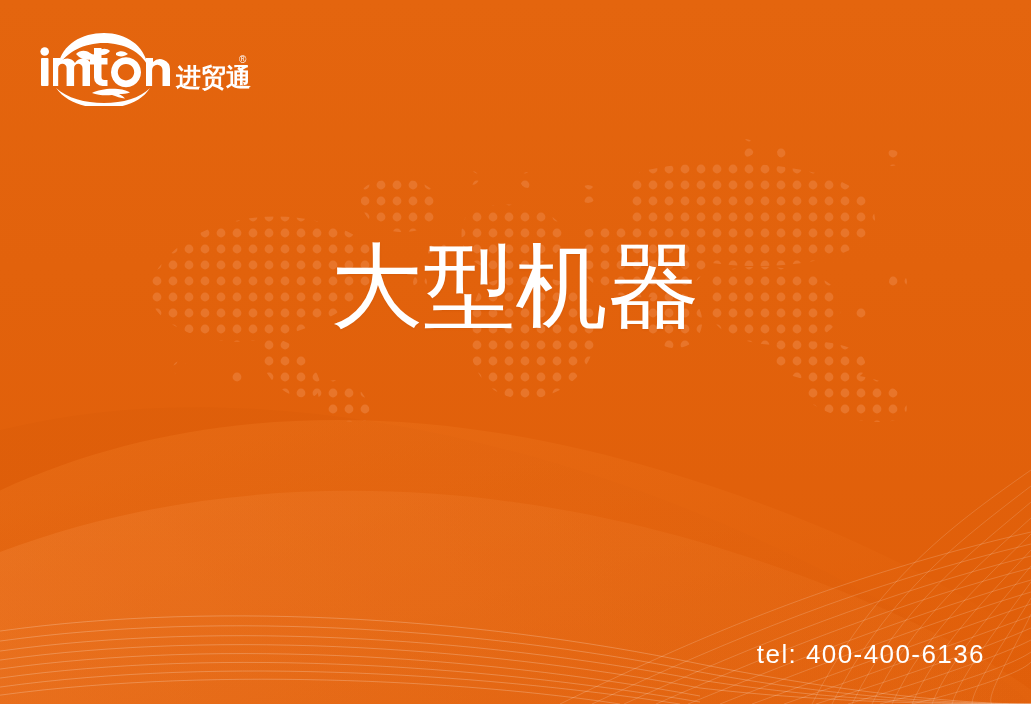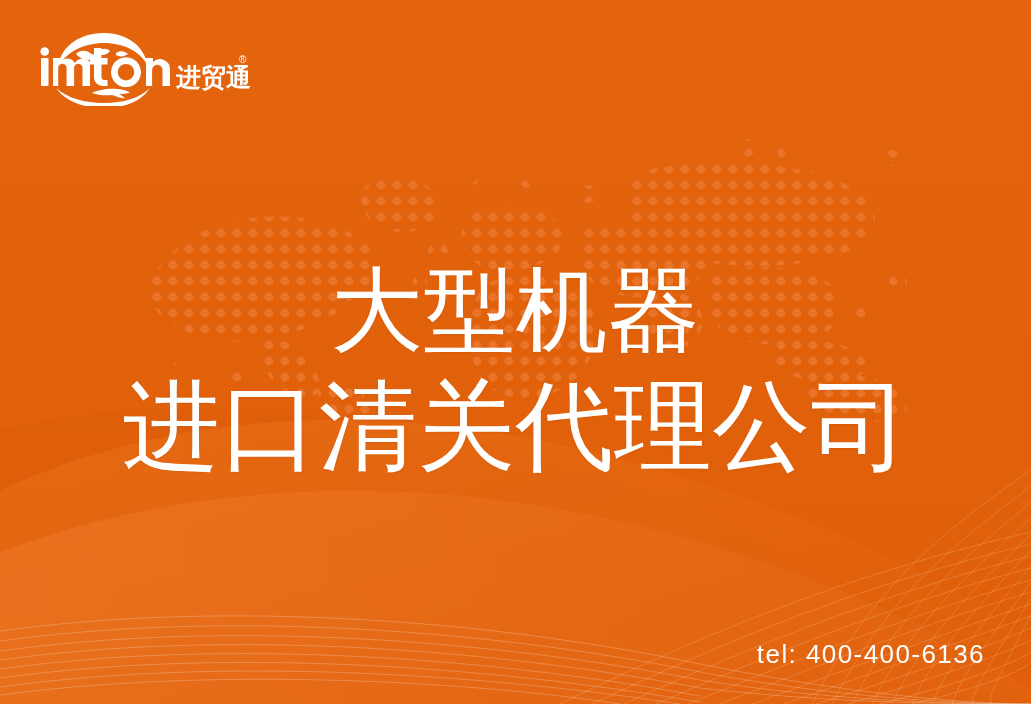--- a/index.html
+++ b/index.html
@@ -63,21 +63,20 @@
     position: absolute;
     left: 0;
     right: 0;
     top: 232px;
     text-align: center;
     color: #ffffff;
     font-weight: 300;
     letter-spacing: 0.02em;
     line-height: 1.18;
     text-shadow: 0 1px 2px rgba(150,60,0,0.13);
-    margin-top: 24px;
   }
   .headline-line-1 {
     display: block;
     font-size: 92px;
   }
   .headline-line-2 {
     display: block;
     font-size: 98px;
     margin-top: 4px;
   }
@@ -276,18 +275,17 @@
                  C104,68 87,73 68,73 C49,73 31,68 20,58 Z" fill="#ffffff"></path>
         <path d="M56,63 C62,60 72,58 82,59 C88,59.5 92,61 94,62.5
                  C91,63.5 87,64 83,64 C86,65.5 88,67 89,68.5
                  C85,68 80,66.5 76,65 C70,65.5 62,65.5 56,63 Z" fill="#ffffff"></path>
       </g>
     </svg>
   </div>
 
   <div class="headline">
     <span class="headline-line-1">大型机器</span>
-    <span class="headline-line-2">进口清关代理公司</span>
   </div>
 
   <div class="tel">tel: 400-400-6136</div>
 
 </div>
 
 </body></html>

